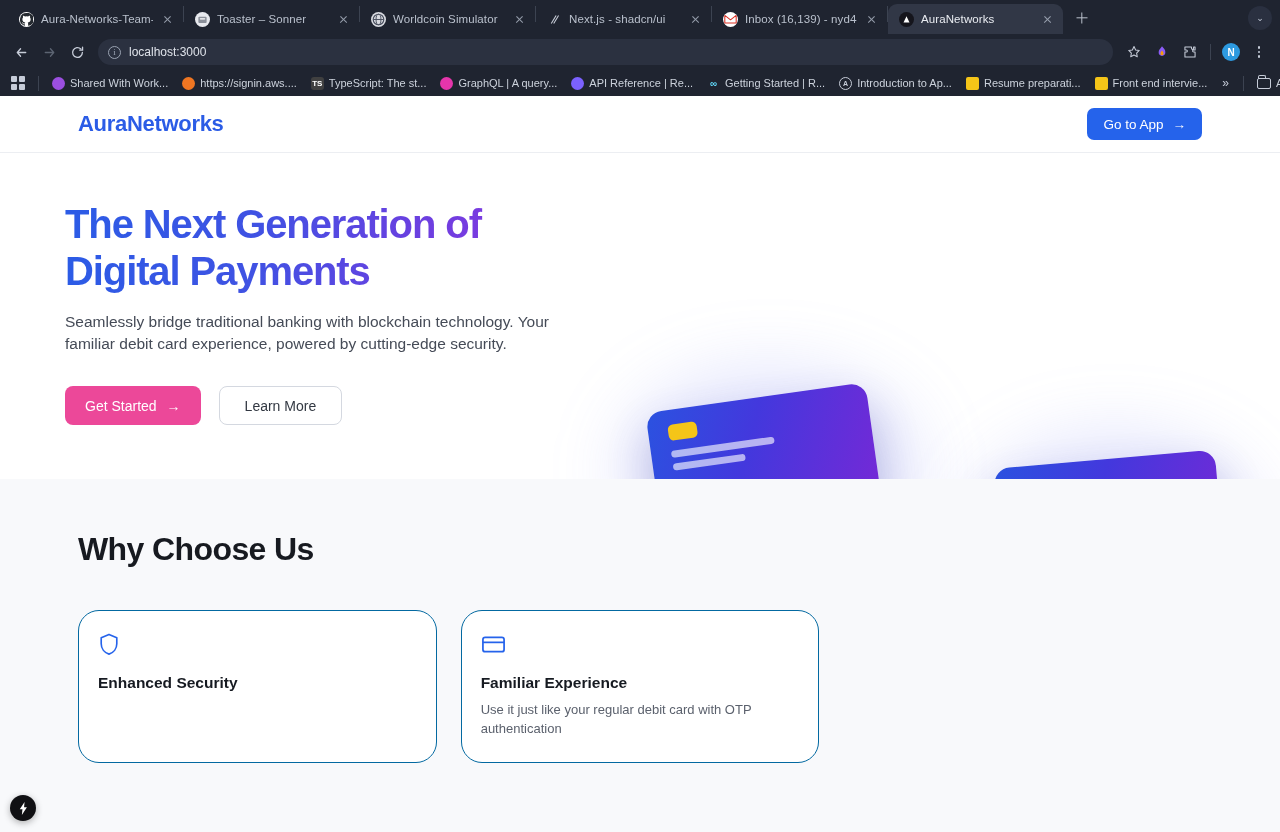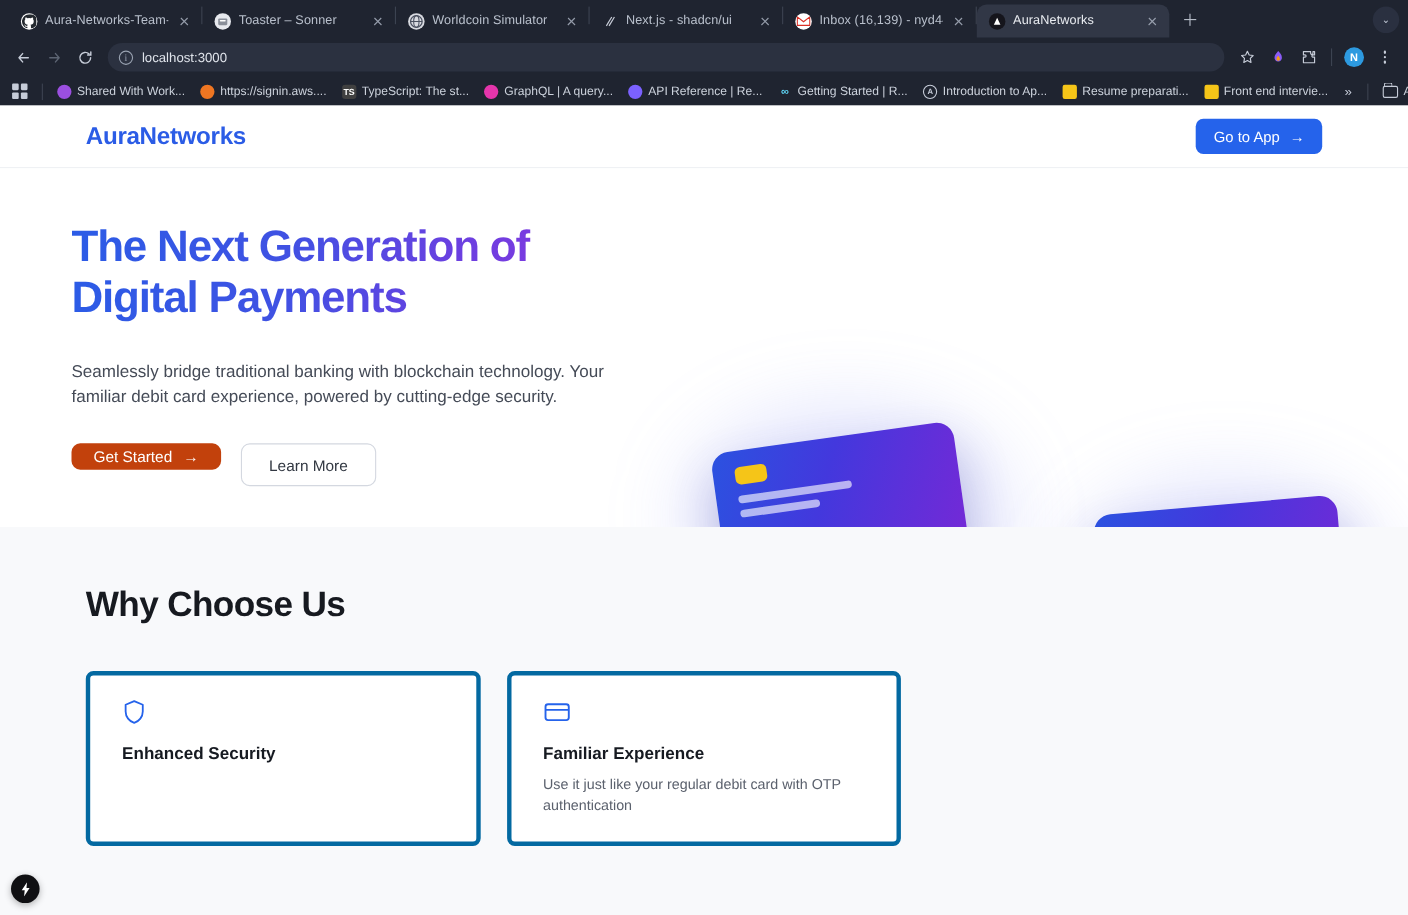--- a/index.html
+++ b/index.html
@@ -146,27 +146,27 @@
     position: relative; height: 326px; background: #fff; overflow: hidden;
   }
   .hero-inner { padding: 48px 78px 0 65px; max-width: 640px; position: relative; z-index: 2;}
   .hero-title {
     font-size: 40px; line-height: 1.18; font-weight: 700; letter-spacing: -1.1px;
     background: linear-gradient(95deg, #2b5ce6 0%, #3f52e3 38%, #6d3fe0 72%, #8b35e0 100%);
     -webkit-background-clip: text; background-clip: text; color: transparent;
     max-width: 530px;
   }
   .hero-sub {
-    margin-top: 33px; font-size: 15.5px; line-height: 1.42; color: #454b57;
+    margin-top: 16px; font-size: 15.5px; line-height: 1.42; color: #454b57;
     max-width: 560px;
   }
   .hero-btns { margin-top: 31px; display: flex; gap: 18px; }
   .btn-primary {
-    background: #c2410c; color: #fff; border: none; border-radius: 8px;
-    height: 24px; padding: 0 20px; font-size: 14px; display: flex;
+    background: #ec4899; color: #fff; border: none; border-radius: 8px;
+    height: 39px; padding: 0 20px; font-size: 14px; display: flex;
     align-items: center; gap: 10px; font-family: inherit; cursor: pointer;
   }
   .btn-secondary {
     background: #fff; color: #323842; border: 1px solid #d4d8e0; border-radius: 8px;
     height: 39px; padding: 0 25px; font-size: 14px; display: flex;
     align-items: center; font-family: inherit; cursor: pointer;
   }
 
   
   .card-art { position: absolute; border-radius: 16px;
@@ -188,22 +188,22 @@
          border-radius:4px; background: rgba(255,255,255,.62); }
   .glow { position:absolute; border-radius:50%; filter: blur(34px);
           background: rgba(120,130,245,.20); pointer-events:none; }
 
   
   .features { background: #f8f9fb; padding: 52px 78px 0 78px; height: 100%; }
   .features-title { font-size: 32px; font-weight: 700; color: #171a20; letter-spacing: -.6px; }
   .feature-grid { margin-top: 42px; display: grid; grid-template-columns: repeat(3, 1fr);
                   gap: 24px; }
   .feature-card {
-    background: #fff; border: 4px solid #0369a1; border-radius: 7px;
-    padding: 20px 19px 24px 29px; min-height: 137px;
+    background: #fff; border: 1px solid #0369a1; border-radius: 21px;
+    padding: 20px 19px 24px 19px; min-height: 137px;
   }
   .feat-icon { color: #2563eb; height: 26px; display:flex; align-items:center; }
   .feat-title { margin-top: 17px; font-size: 15.5px; font-weight: 700; color: #161a21; }
   .feat-desc { margin-top: 9px; font-size: 13px; line-height: 1.43; color: #5b616d; }
 
   
   .fab {
     position: absolute; left: 10px; bottom: 11px; width: 26px; height: 26px;
     border-radius: 50%; background: #101013; display: flex; align-items: center;
     justify-content: center; box-shadow: 0 2px 7px rgba(0,0,0,.3);

